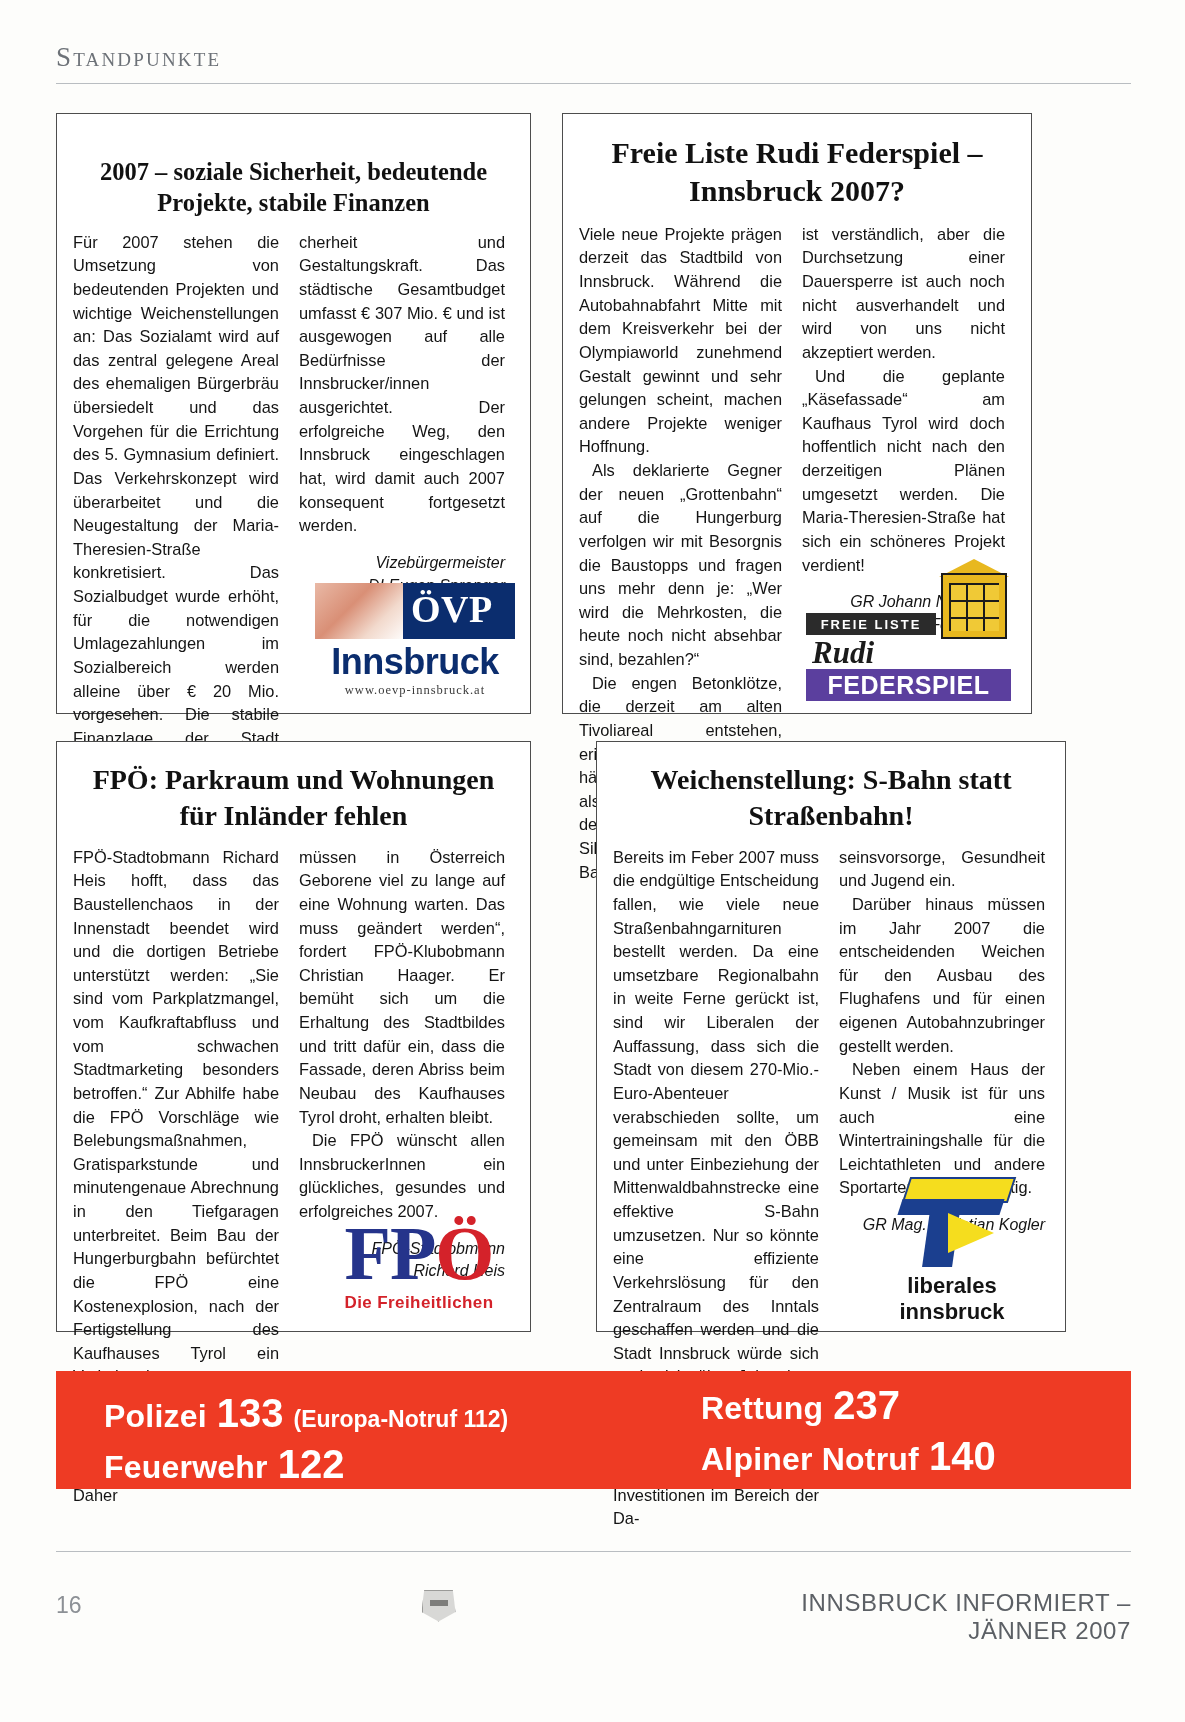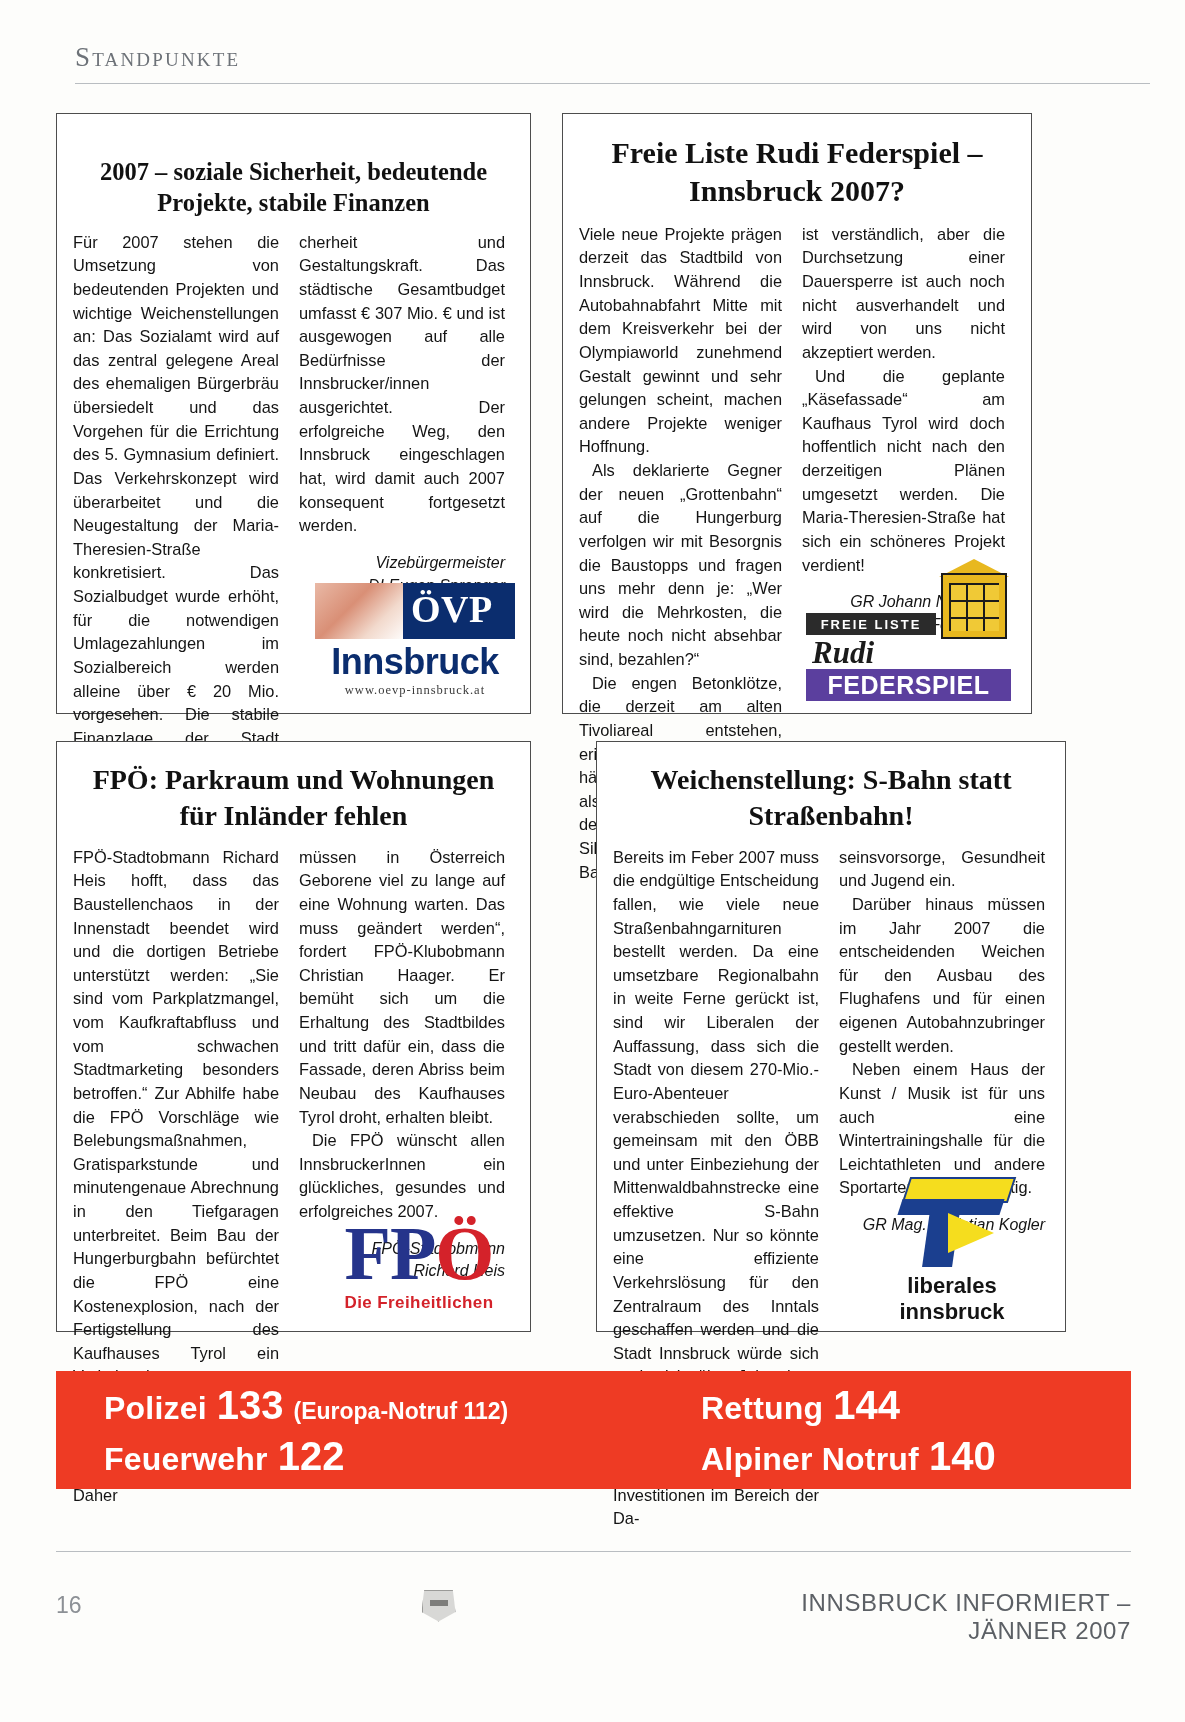--- a/index.html
+++ b/index.html
@@ -19,21 +19,20 @@
     inset: 0;
     background: #fdfdfb;
   }
 
   
   .page-header {
     position: absolute;
     left: 56px;
     top: 42px;
     width: 1075px;
-    margin-left: 19px;
   }
   .header-title {
     font-family: "Liberation Serif", serif;
     font-size: 27px;
     letter-spacing: 2.2px;
     color: #6d7278;
     font-variant: small-caps;
     text-transform: capitalize;
     white-space: nowrap;
   }
@@ -231,21 +230,21 @@
   .banner {
     position: absolute;
     left: 56px;
     top: 1371px;
     width: 1075px;
     height: 118px;
     background: #ee3b24;
     color: #ffffff;
     display: flex;
   }
-  .banner-left { width: 605px; padding: 12px 0 0 48px; }
+  .banner-left { width: 605px; padding: 20px 0 0 48px; }
   .banner-right { flex: 1; padding: 12px 0 0 40px; }
   .bline { display: flex; align-items: baseline; gap: 10px; }
   .bline + .bline { margin-top: 6px; }
   .bword { font-size: 32px; font-weight: bold; letter-spacing: 0.2px; }
   .bnum { font-size: 40px; font-weight: bold; }
   .bnote { font-size: 23px; font-weight: bold; }
 
   
   .footer-rule {
     position: absolute; left: 56px; top: 1551px; width: 1075px; height: 1px;
@@ -406,21 +405,21 @@
         <span class="bnote">(Europa-Notruf 112)</span>
       </div>
       <div class="bline">
         <span class="bword">Feuerwehr</span>
         <span class="bnum">122</span>
       </div>
     </div>
     <div class="banner-right">
       <div class="bline">
         <span class="bword">Rettung</span>
-        <span class="bnum">144</span>
+        <span class="bnum">237</span>
       </div>
       <div class="bline">
         <span class="bword">Alpiner Notruf</span>
         <span class="bnum">140</span>
       </div>
     </div>
   </div>
 
   <div class="footer-rule"></div>
   <div class="footer">

